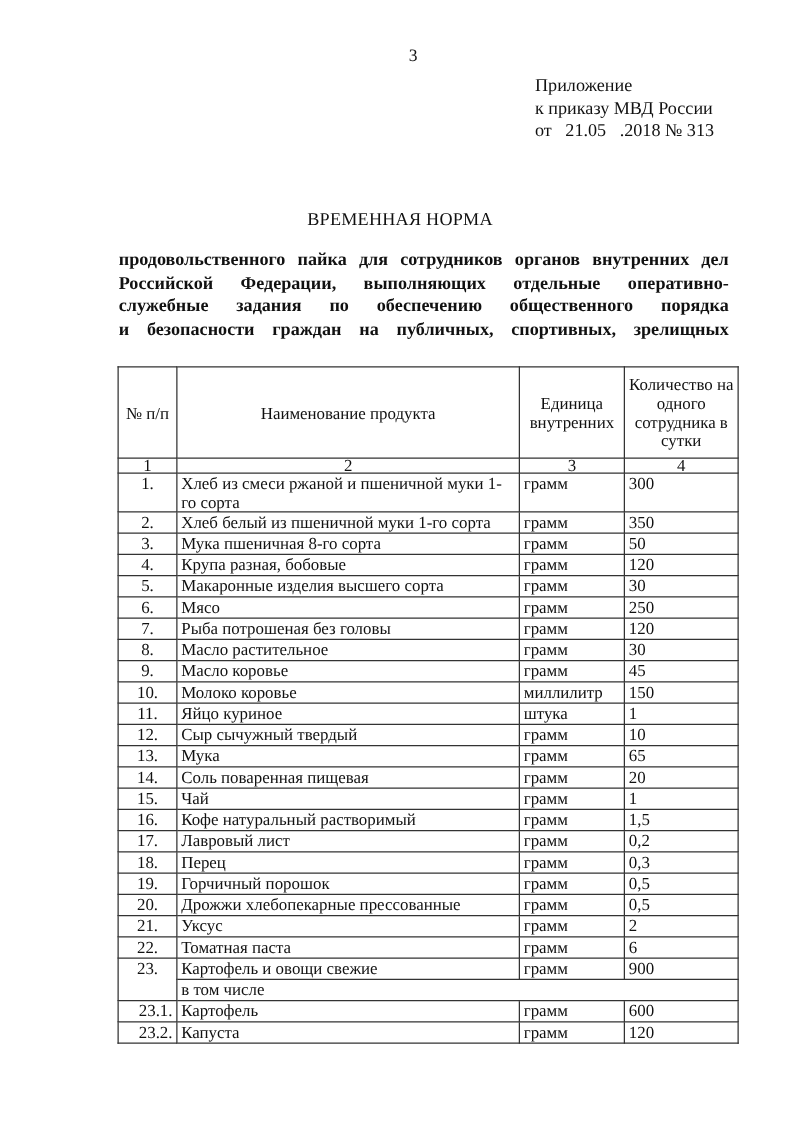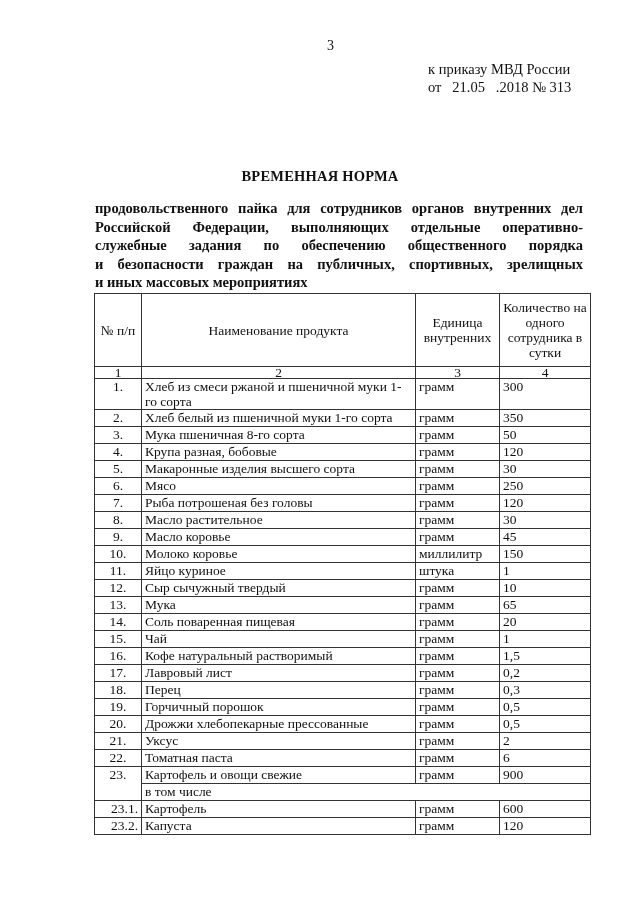--- a/index.html
+++ b/index.html
@@ -2,21 +2,21 @@
 <html><head>
 <meta charset="utf-8">
 <style>
   html, body { margin:0; padding:0; background:#fff; }
   body { width:640px; height:905px; position:relative; overflow:hidden;
          font-family:"Liberation Serif", serif; color:#111; }
   .page-num { position:absolute; left:327px; top:38px; font-size:14px; }
   .appendix { position:absolute; left:428px; top:60px; font-size:14.5px; line-height:18px; }
   .appendix div { white-space:nowrap; }
   .title { position:absolute; left:0; width:640px; top:168px; text-align:center;
-           font-weight:bold; font-size:14.5px; letter-spacing:0.2px; }
+           font-weight:normal; font-size:14.5px; letter-spacing:0.2px; }
   .subtitle { position:absolute; left:95px; width:488px; top:199px; font-weight:bold;
               font-size:14.5px; line-height:18.5px; text-align:justify; }
   .subtitle .line { display:block; text-align:justify; text-align-last:justify; white-space:nowrap; }
   .subtitle .line.last { text-align-last:left; }
   table { position:absolute; left:94px; top:293px; border-collapse:collapse;
           font-size:13.5px; line-height:15px; }
   td, th { border:1px solid #333; padding:0 3px; vertical-align:top; font-weight:normal; }
   th { vertical-align:middle; text-align:center; }
   .c1 { width:32px; text-align:center; }
   .c2 { width:267px; }
@@ -26,32 +26,32 @@
   tr.r td { height:16px; }
   .num { text-align:center; }
   .sub { text-align:center; padding-left:16px; }
 </style>
 </head>
 <body>
 
 <div class="page-num">3</div>
 
 <div class="appendix">
+  <div>Приложение</div>
   <div>к приказу МВД России</div>
   <div style="white-space:pre">от   21.05   .2018 № 313</div>
 </div>
 
 <div class="title">ВРЕМЕННАЯ НОРМА</div>
 
 <div class="subtitle">
   <span class="line">продовольственного пайка для сотрудников органов внутренних дел</span>
   <span class="line">Российской Федерации, выполняющих отдельные оперативно-</span>
   <span class="line">служебные задания по обеспечению общественного порядка</span>
   <span class="line">и безопасности граждан на публичных, спортивных, зрелищных</span>
-  <span class="line last">и иных массовых мероприятиях</span>
 </div>
 
 <table>
   <thead>
     <tr style="height:73px">
       <th class="c1">№ п/п</th>
       <th class="c2">Наименование продукта</th>
       <th class="c3">Единица внутренних</th>
       <th class="c4">Количество на одного сотрудника в сутки</th>
     </tr>

